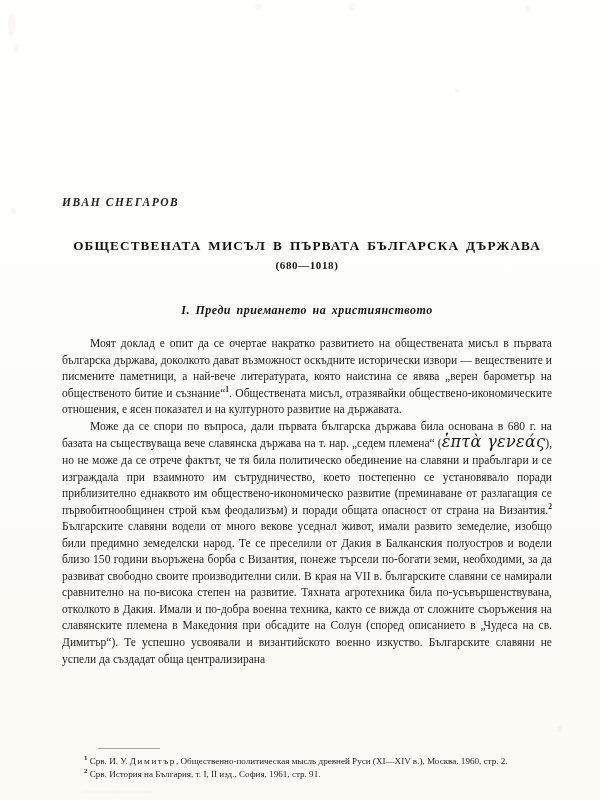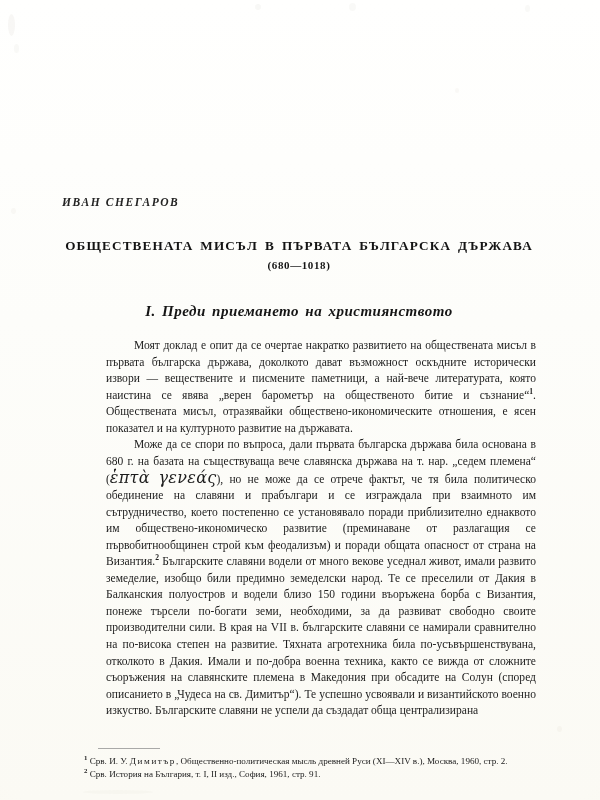--- a/index.html
+++ b/index.html
@@ -28,21 +28,21 @@
 
   .page {
     position: absolute;
     inset: 0;
     padding: 0;
   }
 
   .content {
     position: absolute;
     left: 62px;
-    right: 64px;
+    right: 48px;
     top: 0;
   }
 
   .author {
     margin-top: 196px;
     font-style: italic;
     font-weight: 700;
     font-size: 11.5px;
     letter-spacing: 1.6px;
     color: #242424;
@@ -66,35 +66,34 @@
     font-weight: 700;
     letter-spacing: 0.6px;
     color: #141414;
   }
 
   .section-heading {
     margin-top: 32px;
     text-align: center;
     font-style: italic;
     font-weight: 700;
-    font-size: 15px;
+    font-size: 12px;
     letter-spacing: 0.5px;
     word-spacing: 2px;
     color: #151515;
   }
 
   .body-text {
     margin-top: 17px;
     font-size: 11.55px;
     line-height: 16.55px;
     text-align: justify;
     text-justify: inter-word;
     color: #1c1c1c;
     hyphens: manual;
-    margin-left: 44px;
   }
   .body-text p {
     margin: 0;
     text-indent: 28px;
   }
   .body-text p + p {
     margin-top: 0;
   }
 
   sup.fn {

